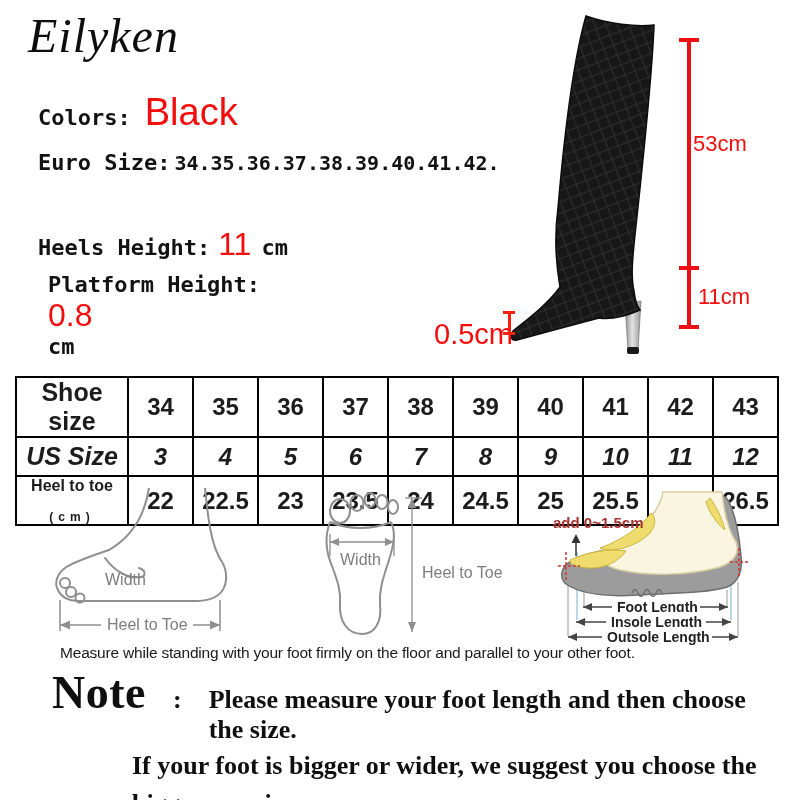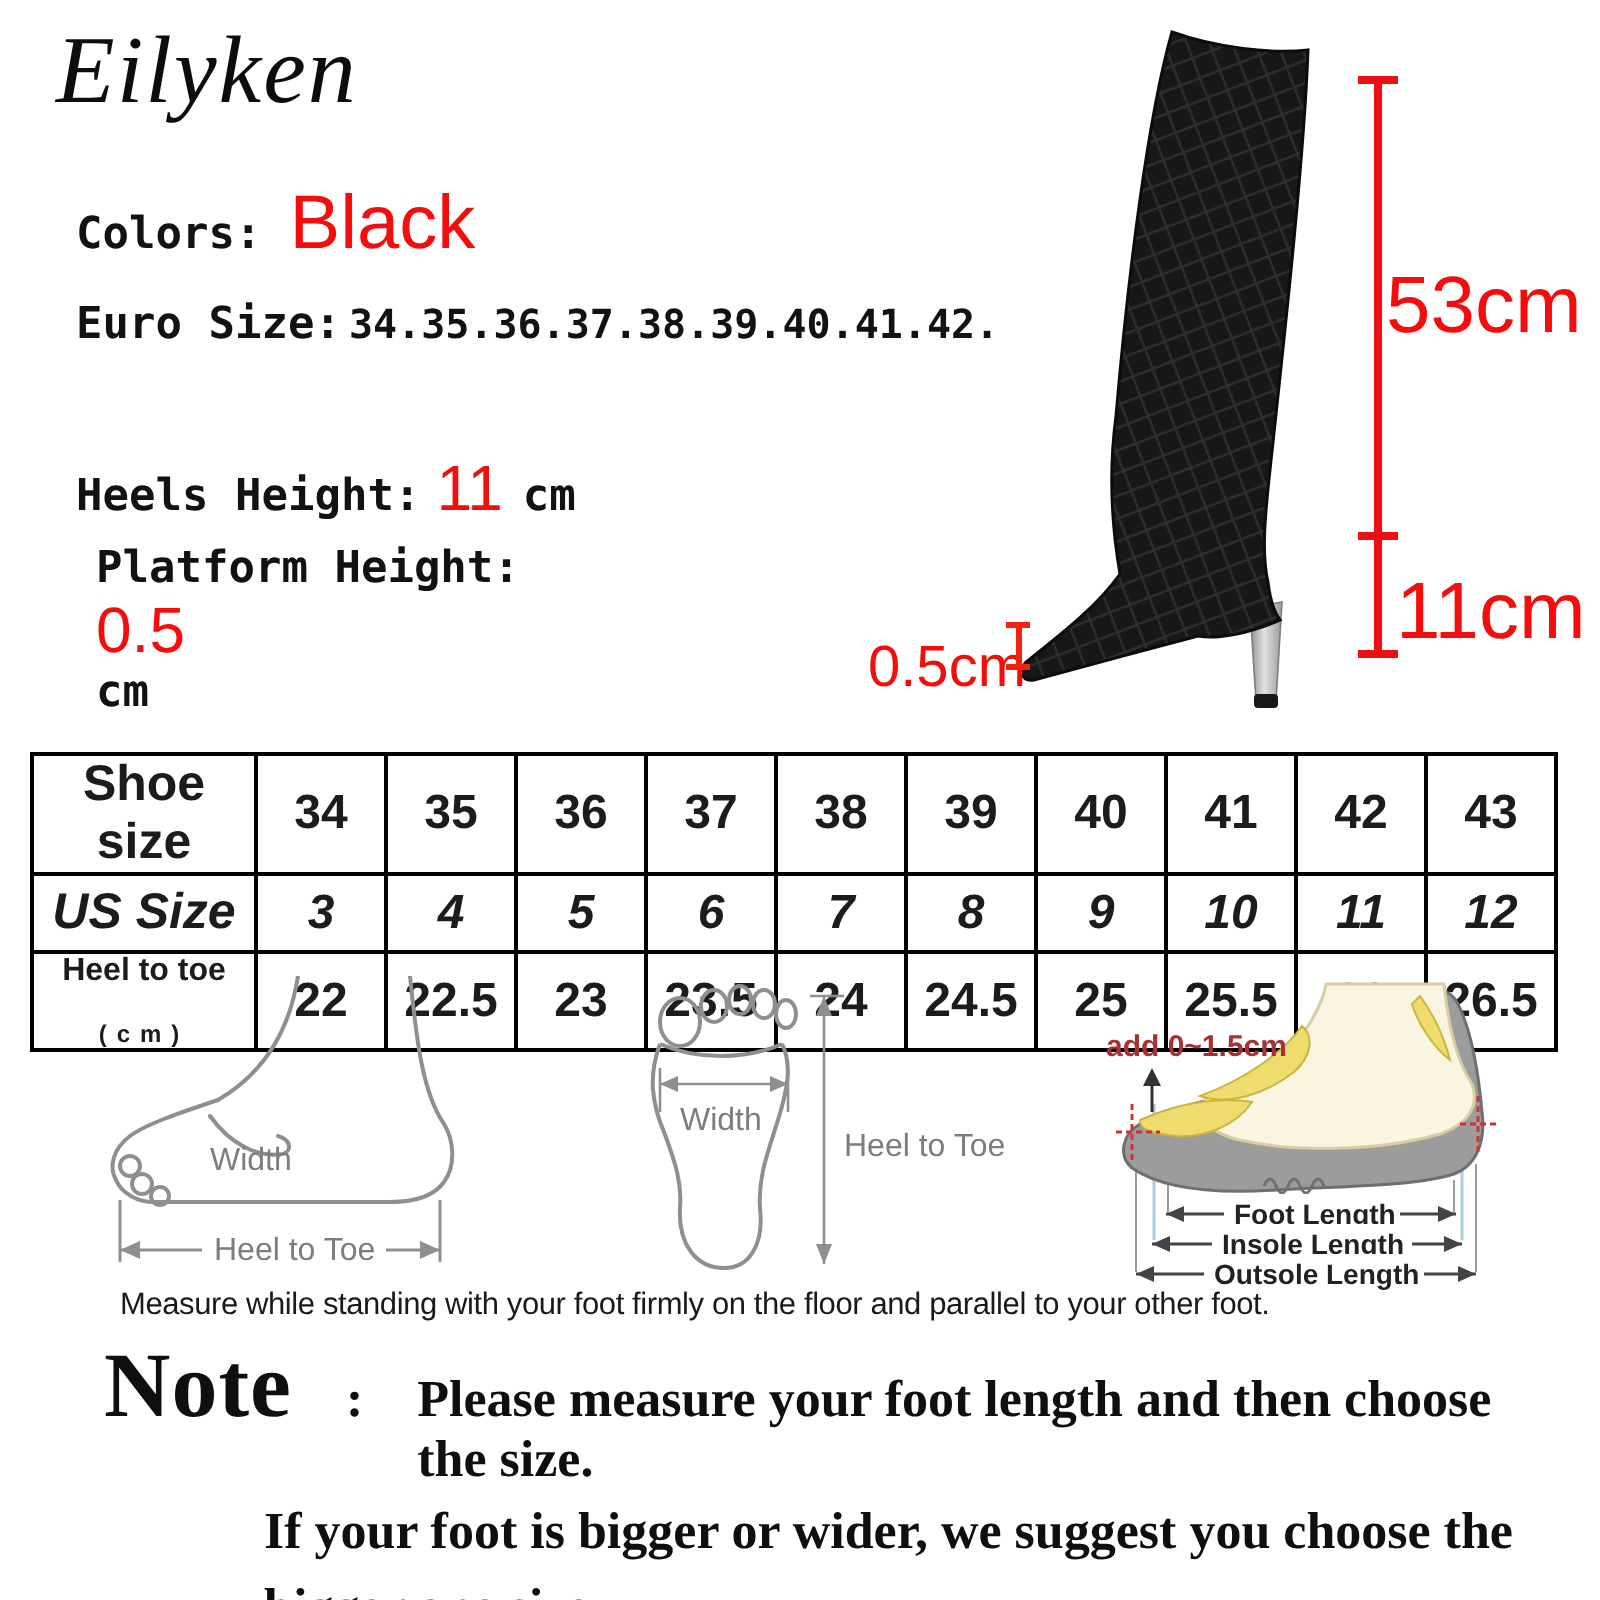--- a/index.html
+++ b/index.html
@@ -22,21 +22,21 @@
   .l-euro{left:38px;top:150px;}
   .l-heels{left:38px;top:226px;}
   .l-platform{left:38px;top:272px;flex-direction:column;}
 
   
   .boot{position:absolute;left:498px;top:10px;}
   .mline{position:absolute;background:#ee0f14;}
   .v-line{left:687px;top:40px;width:4px;height:288px;}
   .cap{left:679px;width:20px;height:4px;}
   .cap-top{top:38px;} .cap-mid{top:266px;} .cap-bot{top:325px;}
-  .mlabel{position:absolute;color:#f40d0d;font-size:40px;font-family:"Liberation Sans",sans-serif;}
+  .mlabel{position:absolute;color:#f40d0d;font-size:22px;font-family:"Liberation Sans",sans-serif;}
   .m53{left:693px;top:131px;}
   .m11{left:698px;top:284px;}
   .m05{left:434px;top:318px;font-size:29px;text-align:right;}
   .ibeam{position:absolute;left:502px;top:311px;width:14px;height:24px;}
   .ibeam .bar{position:absolute;left:1px;width:12px;height:3px;background:#f4220d;}
   .ibeam .bar.b{top:21px;} .ibeam .bar.t{top:0;}
   .ibeam .stem{position:absolute;left:6px;top:0;width:3px;height:24px;background:#f4220d;}
 
   
   .size-table{position:absolute;left:15px;top:376px;border-collapse:collapse;table-layout:fixed;border-radius:10px;}
@@ -83,21 +83,21 @@
     <span class="lab">Euro Size:</span>
     <span class="val-mono">34.35.36.37.38.39.40.41.42.</span>
   </div>
   <div class="spec l-heels">
     <span class="lab">Heels Height:</span>
     <span class="val-red">11</span>
     <span class="unit">cm</span>
   </div>
   <div class="spec l-platform">
     <span class="lab">Platform Height:</span>
-    <span class="val-red">0.5</span>
+    <span class="val-red">0.8</span>
     <span class="unit">cm</span>
   </div>
 
   <svg class="boot" width="170" height="345" viewBox="0 0 170 345">
     <defs>
       <pattern id="croc" width="15" height="15" patternUnits="userSpaceOnUse" patternTransform="rotate(24)">
         <rect width="15" height="15" fill="#171717"></rect>
         <path d="M0,0 L15,15 M15,0 L0,15" stroke="#2e2e2e" stroke-width="1.2"></path>
       </pattern>
       <linearGradient id="silver" x1="0" y1="0" x2="1" y2="0">

